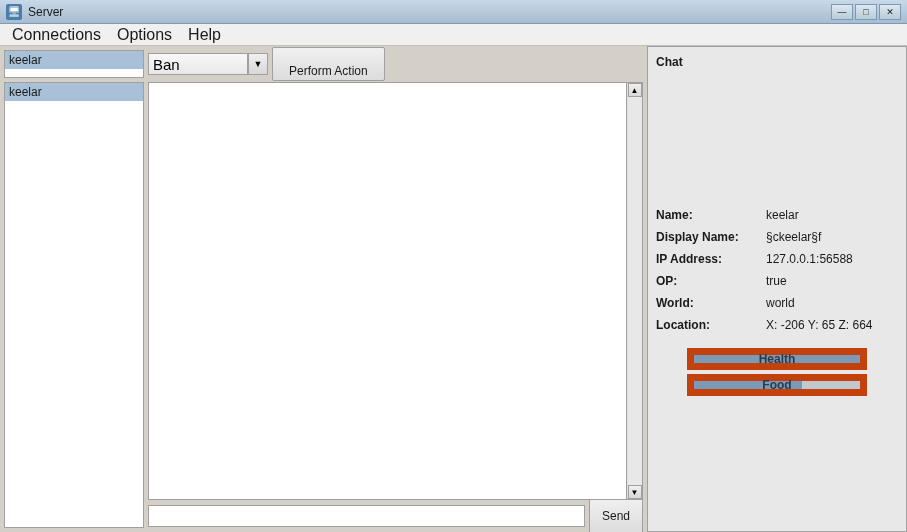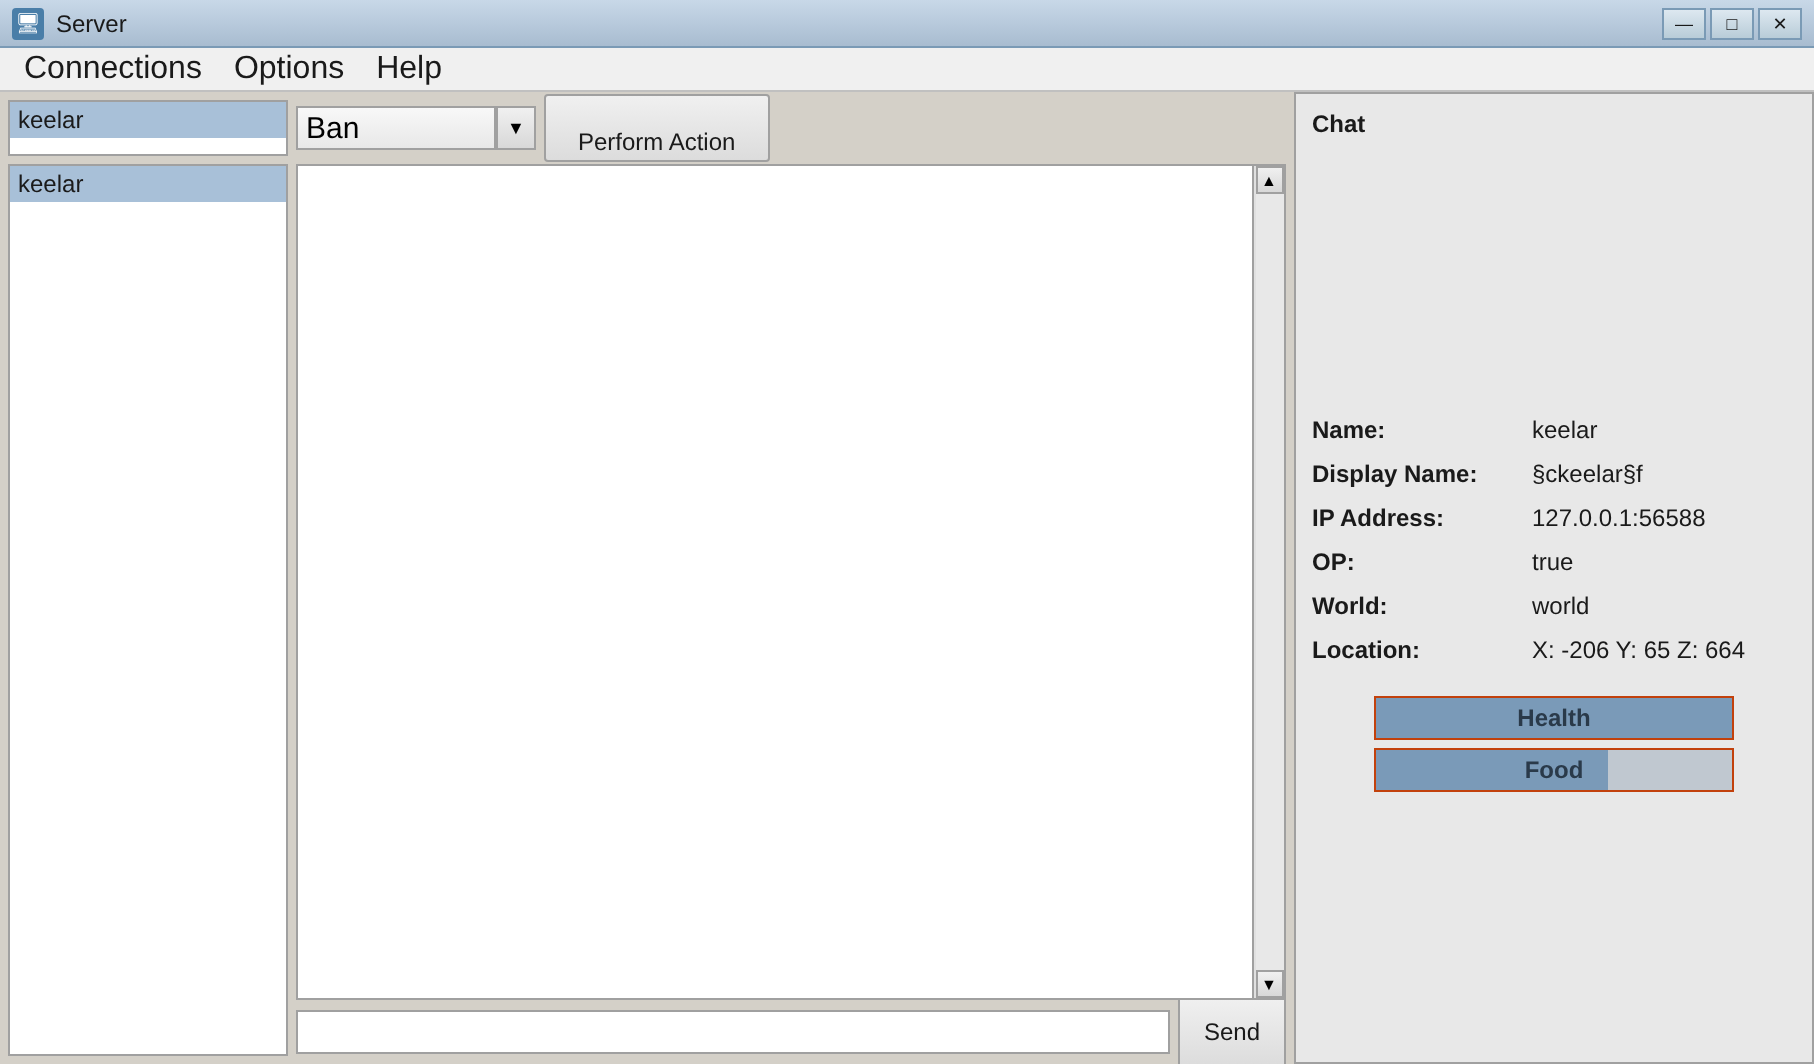--- a/index.html
+++ b/index.html
@@ -307,21 +307,21 @@
     .progress-bar-container {
       margin-top: 8px;
       display: flex;
       flex-direction: column;
       gap: 4px;
     }
     .progress-bar-row {
       width: 180px;
       height: 22px;
       background: #c0c8d0;
-      border: 1px solid #c2410c;
+      border: 7px solid #c2410c;
       position: relative;
       display: flex;
       align-items: center;
       justify-content: center;
     }
     .progress-fill-health {
       position: absolute;
       left: 0;
       top: 0;
       height: 100%;

